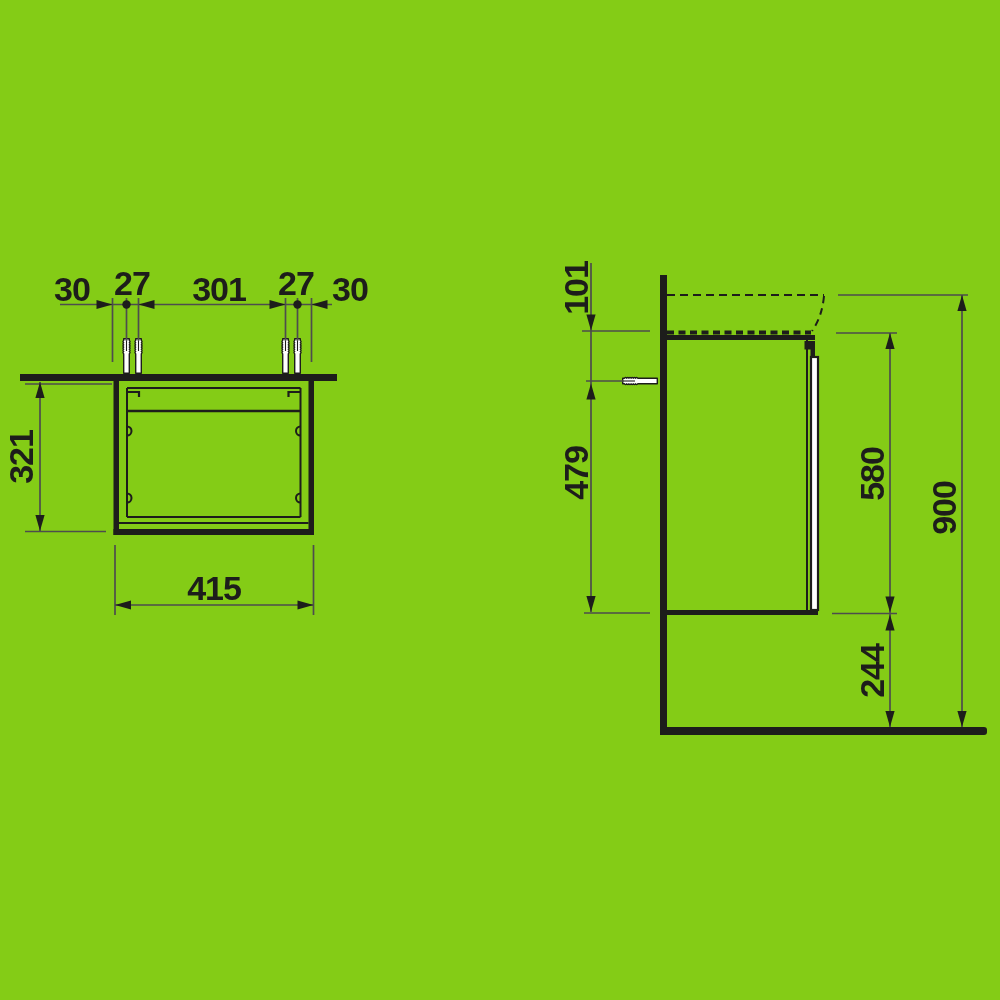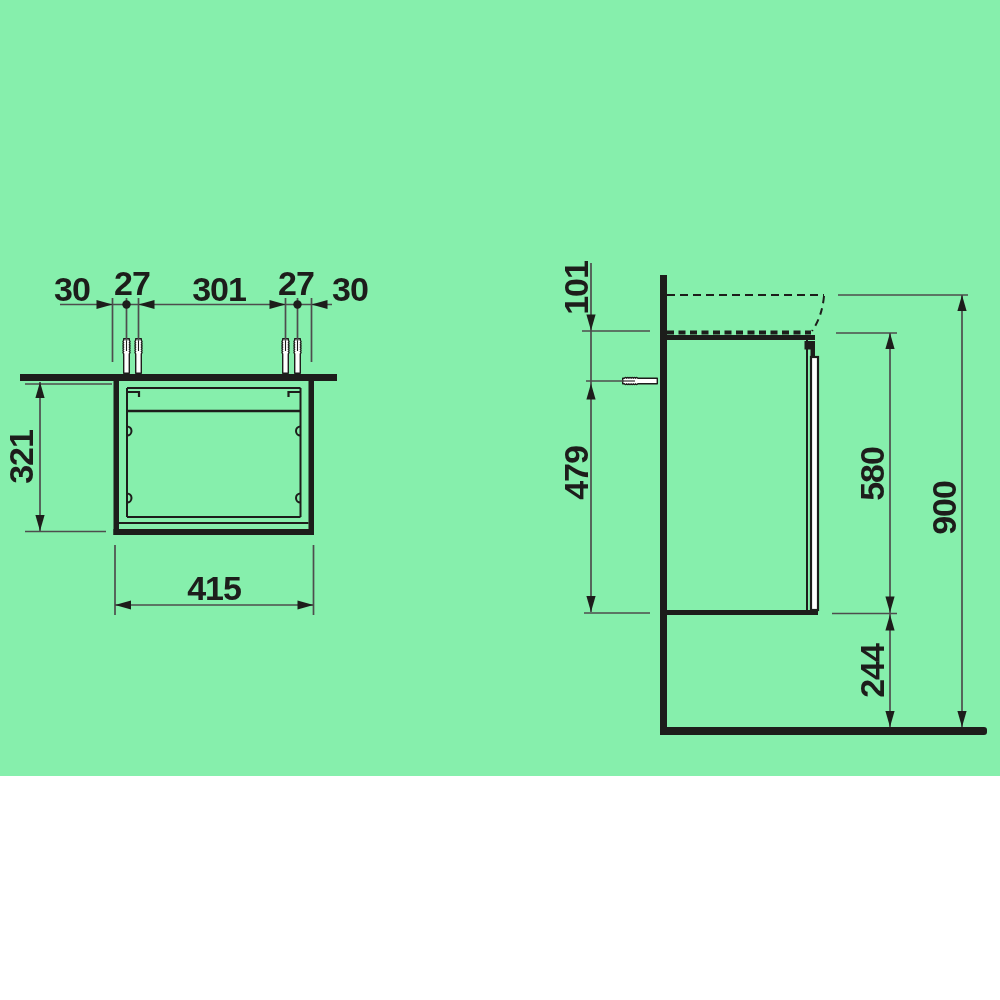--- a/index.html
+++ b/index.html
@@ -1,19 +1,19 @@
 <!DOCTYPE html>
 <html><head>
 <meta charset="utf-8">
 <style>
   html,body{margin:0;padding:0;background:#ffffff;}
   .canvas{
     position:relative;
-    width:1000px;height:776px;
-    background:#86efac;
+    width:1000px;height:1000px;
+    background:#84cc16;
     font-family:"Liberation Sans","DejaVu Sans",sans-serif;
   }
   svg text{
     font-family:"Liberation Sans","DejaVu Sans",sans-serif;
     font-weight:700;
     font-size:34px;
     letter-spacing:-1px;
     fill:#1d1d1b;
   }
   .obj{stroke:#1d1d1b;fill:none;}

